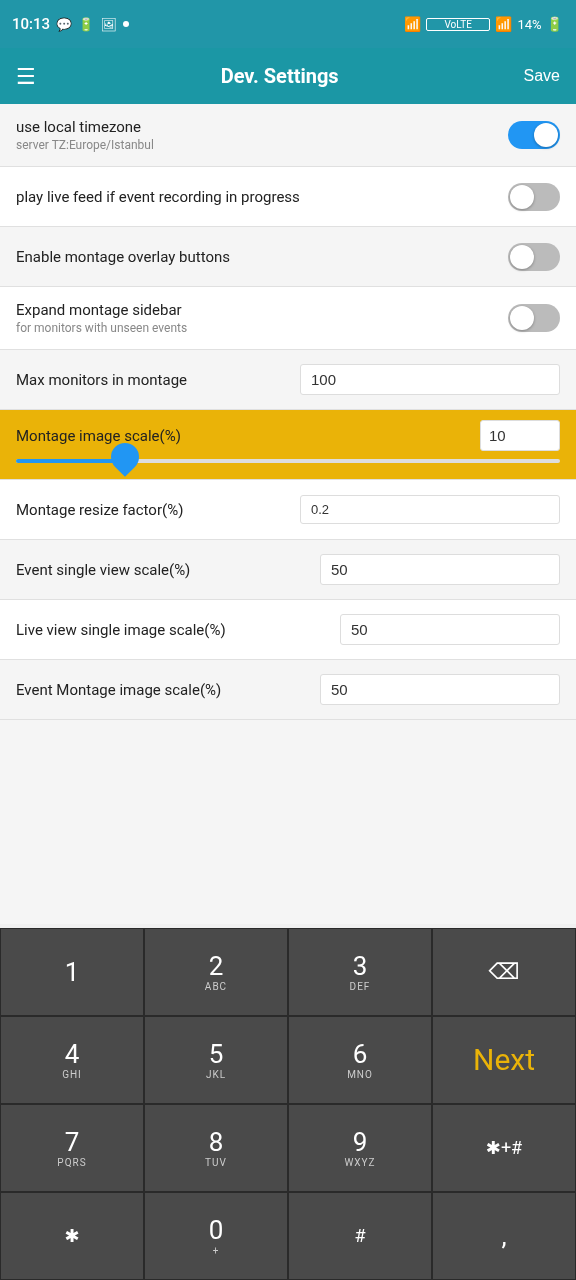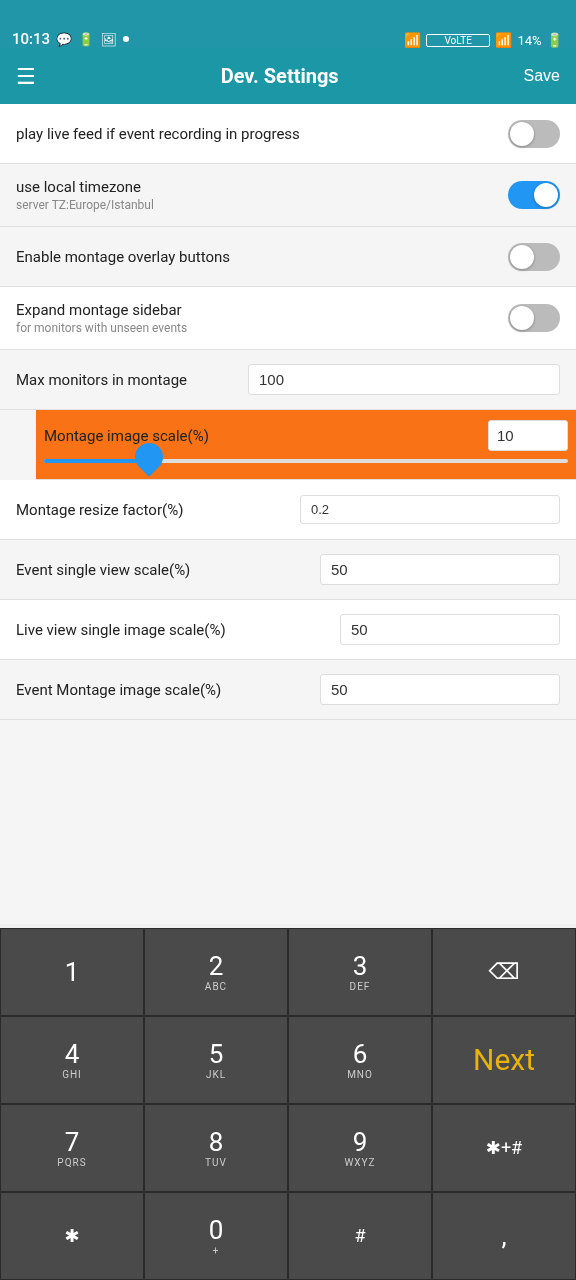--- a/index.html
+++ b/index.html
@@ -11,21 +11,21 @@
       background: #f0f0f0;
       overflow: hidden;
     }
 
     
     .status-bar {
       width: 576px;
       height: 48px;
       background: #2196a8;
       display: flex;
-      align-items: flex-end;
+      align-items: center;
       justify-content: space-between;
       padding: 0 12px;
       color: white;
     }
     .status-bar-left {
       display: flex;
       align-items: center;
       gap: 6px;
       font-size: 15px;
       font-weight: 500;
@@ -138,24 +138,23 @@
       padding: 6px 10px;
       font-size: 15px;
       color: #333;
       background: white;
       min-width: 80px;
       text-align: left;
     }
 
     
     .slider-row {
-      background: #f97316;
-      padding: 10px 8px 16px;
+      background: #eab308;
+      padding: 10px 16px 16px;
       border-bottom: 1px solid #e0e0e0;
-      margin-left: 36px;
     }
     .slider-label-row {
       display: flex;
       align-items: center;
       justify-content: space-between;
       margin-bottom: 8px;
     }
     .slider-track {
       width: 100%;
       height: 4px;
@@ -263,39 +262,39 @@
 </div>
 
 <div class="app-bar">
   <span class="hamburger-icon">☰</span>
   <span class="app-bar-title">Dev. Settings</span>
   <button class="app-bar-save">Save</button>
 </div>
 
 <div class="settings-content" style="height: calc(1280px - 48px - 56px - 356px); overflow: hidden;">
 
-  <div class="setting-item">
-    <div class="setting-label-wrap">
-      <span class="setting-label">play live feed if event recording in progress</span>
-    </div>
-    <div class="toggle-switch off">
-      <div class="toggle-knob"></div>
-    </div>
-  </div>
-
   <div class="setting-item gray-bg">
     <div class="setting-label-wrap">
       <span class="setting-label">use local timezone</span>
       <span class="setting-sublabel">server TZ:Europe/Istanbul</span>
     </div>
     <div class="toggle-switch on">
       <div class="toggle-knob"></div>
     </div>
   </div>
 
+  <div class="setting-item">
+    <div class="setting-label-wrap">
+      <span class="setting-label">play live feed if event recording in progress</span>
+    </div>
+    <div class="toggle-switch off">
+      <div class="toggle-knob"></div>
+    </div>
+  </div>
+
   <div class="setting-item gray-bg">
     <div class="setting-label-wrap">
       <span class="setting-label">Enable montage overlay buttons</span>
     </div>
     <div class="toggle-switch off">
       <div class="toggle-knob"></div>
     </div>
   </div>
 
   <div class="setting-item">
@@ -303,21 +302,21 @@
       <span class="setting-label">Expand montage sidebar</span>
       <span class="setting-sublabel">for monitors with unseen events</span>
     </div>
     <div class="toggle-switch off">
       <div class="toggle-knob"></div>
     </div>
   </div>
 
   <div class="setting-item gray-bg">
     <span class="setting-label">Max monitors in montage</span>
-    <input class="setting-input" type="text" value="100" style="width: 312px; border: 1px solid rgb(221, 221, 221); border-radius: 3px; padding: 6px 10px; font-size: 15px;">
+    <input class="setting-input" type="text" value="100" style="width: 260px; border: 1px solid rgb(221, 221, 221); border-radius: 3px; padding: 6px 10px; font-size: 15px;">
   </div>
 
   <div class="slider-row">
     <div class="slider-label-row">
       <span class="setting-label" style="margin-bottom:0;">Montage image scale(%)</span>
       <input class="setting-input" type="text" value="10" style="width: 80px; border: 1px solid rgb(221, 221, 221); border-radius: 3px; padding: 6px 8px; font-size: 15px;">
     </div>
     <div class="slider-track">
       <div class="slider-fill"></div>
       <div class="slider-thumb">

